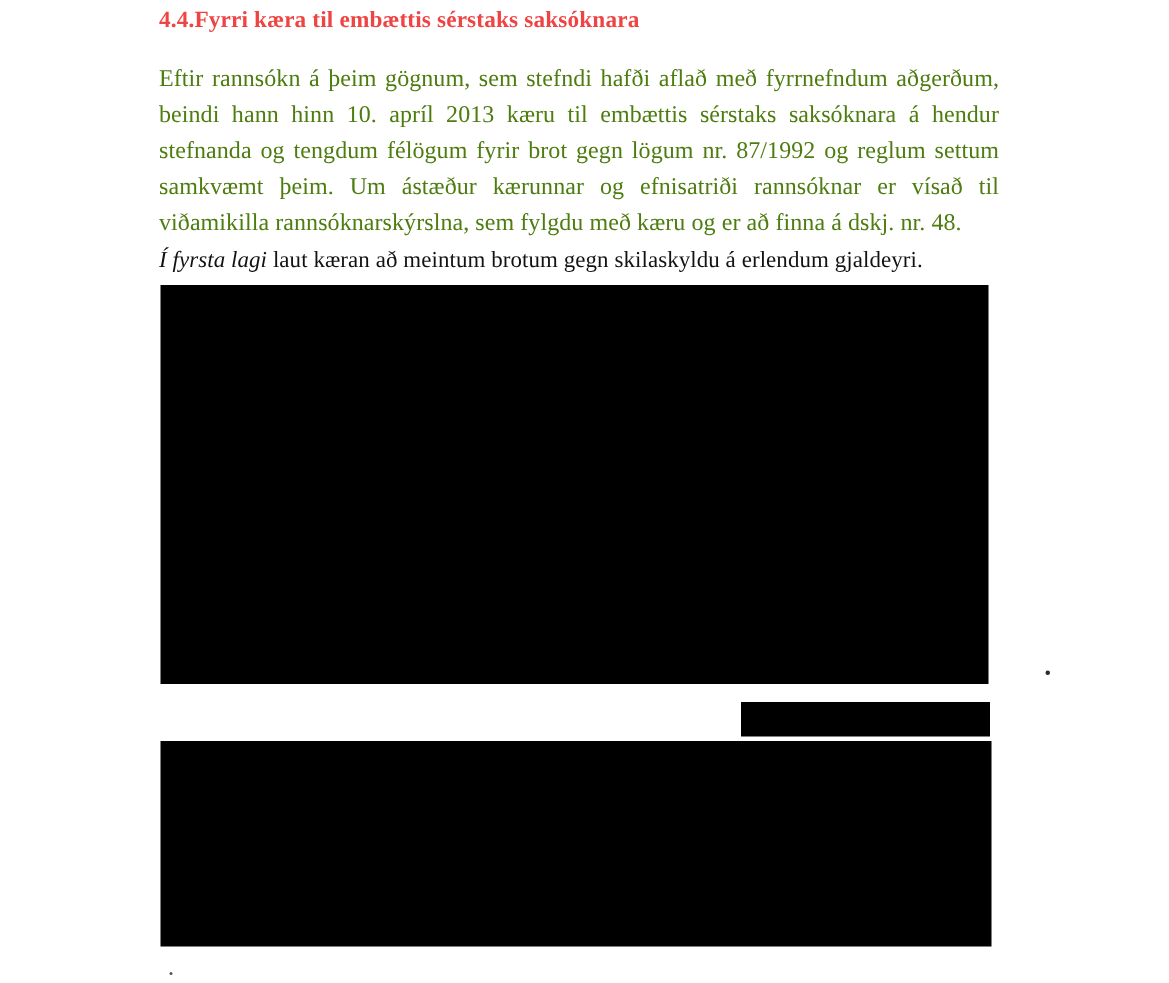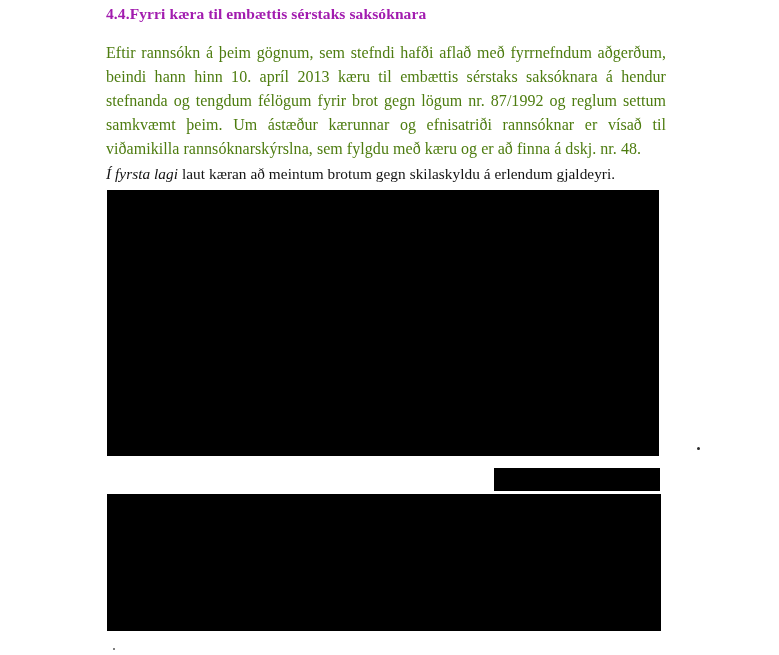--- a/index.html
+++ b/index.html
@@ -33,21 +33,21 @@
   }
 
   
   .section-heading {
     font-size: 15.5px;
     font-weight: bold;
     line-height: 1.2;
     letter-spacing: 0.1px;
     margin: 0;
     padding-top: 5px;
-    color: #a21caf;
+    color: #ef4444;
   }
 
   
   .body-paragraph {
     font-size: 16px;
     line-height: 24.2px;
     text-align: justify;
     text-justify: inter-word;
     margin: 0;
     padding-top: 17px;

